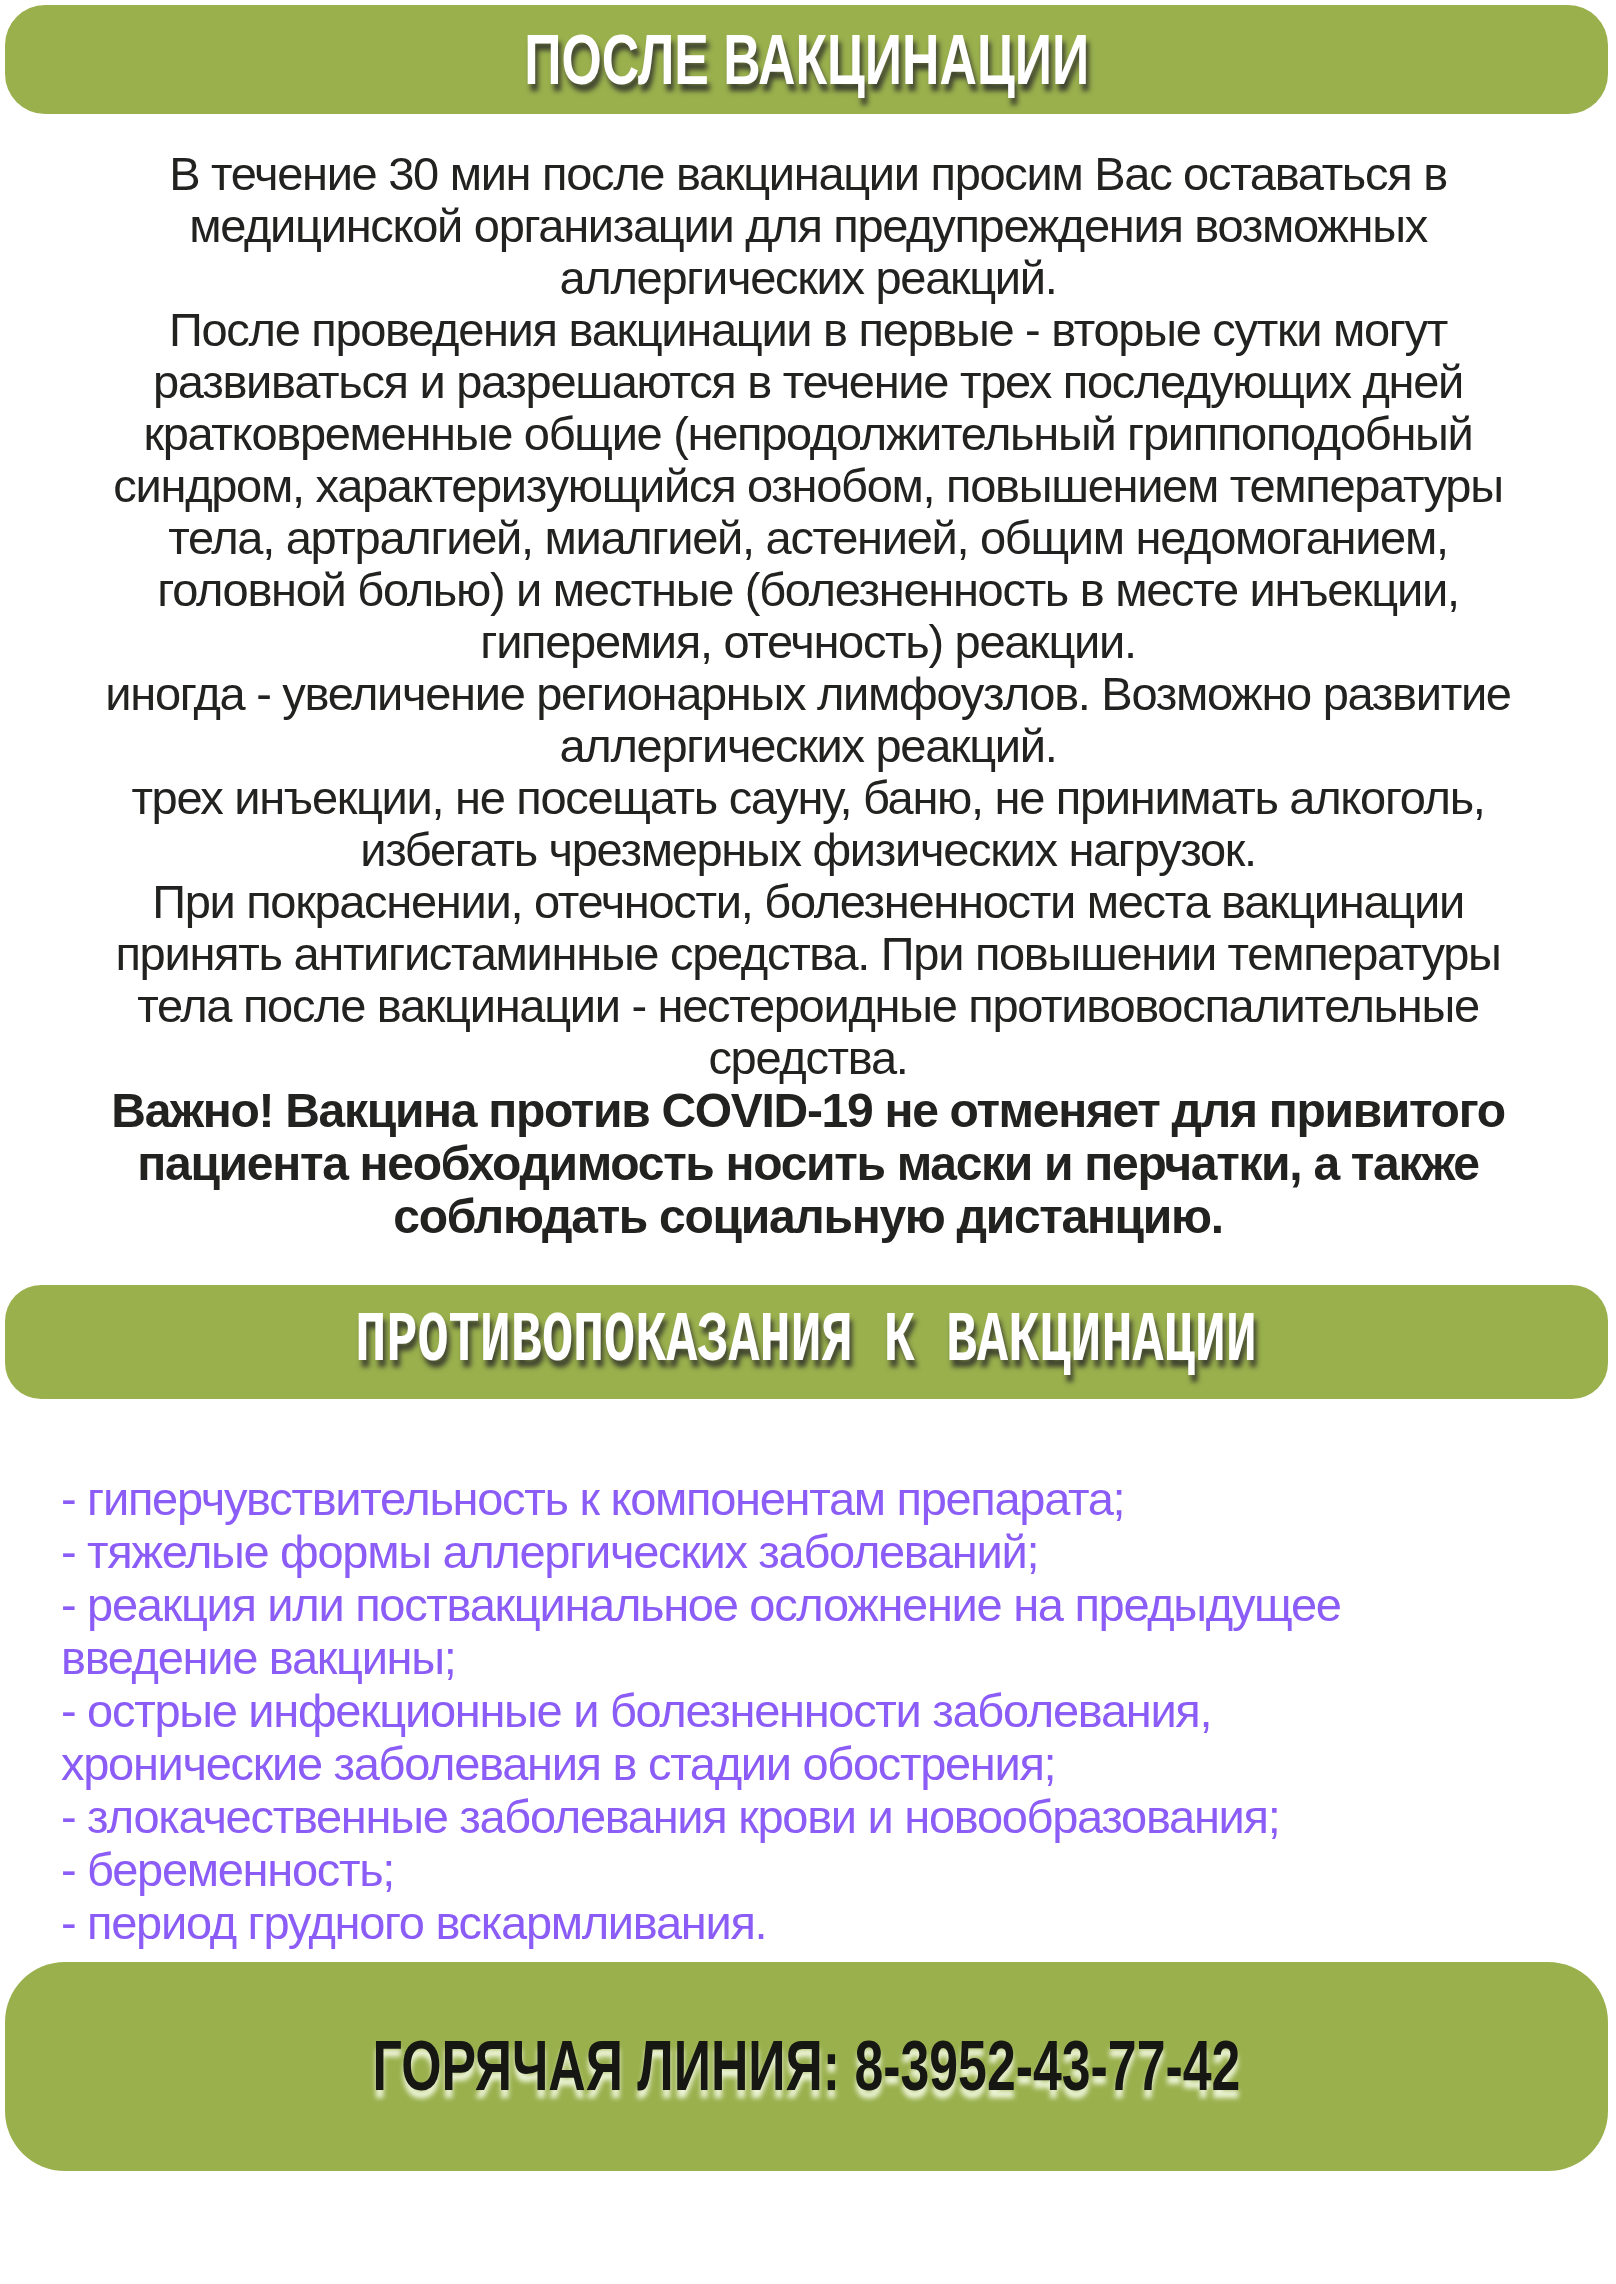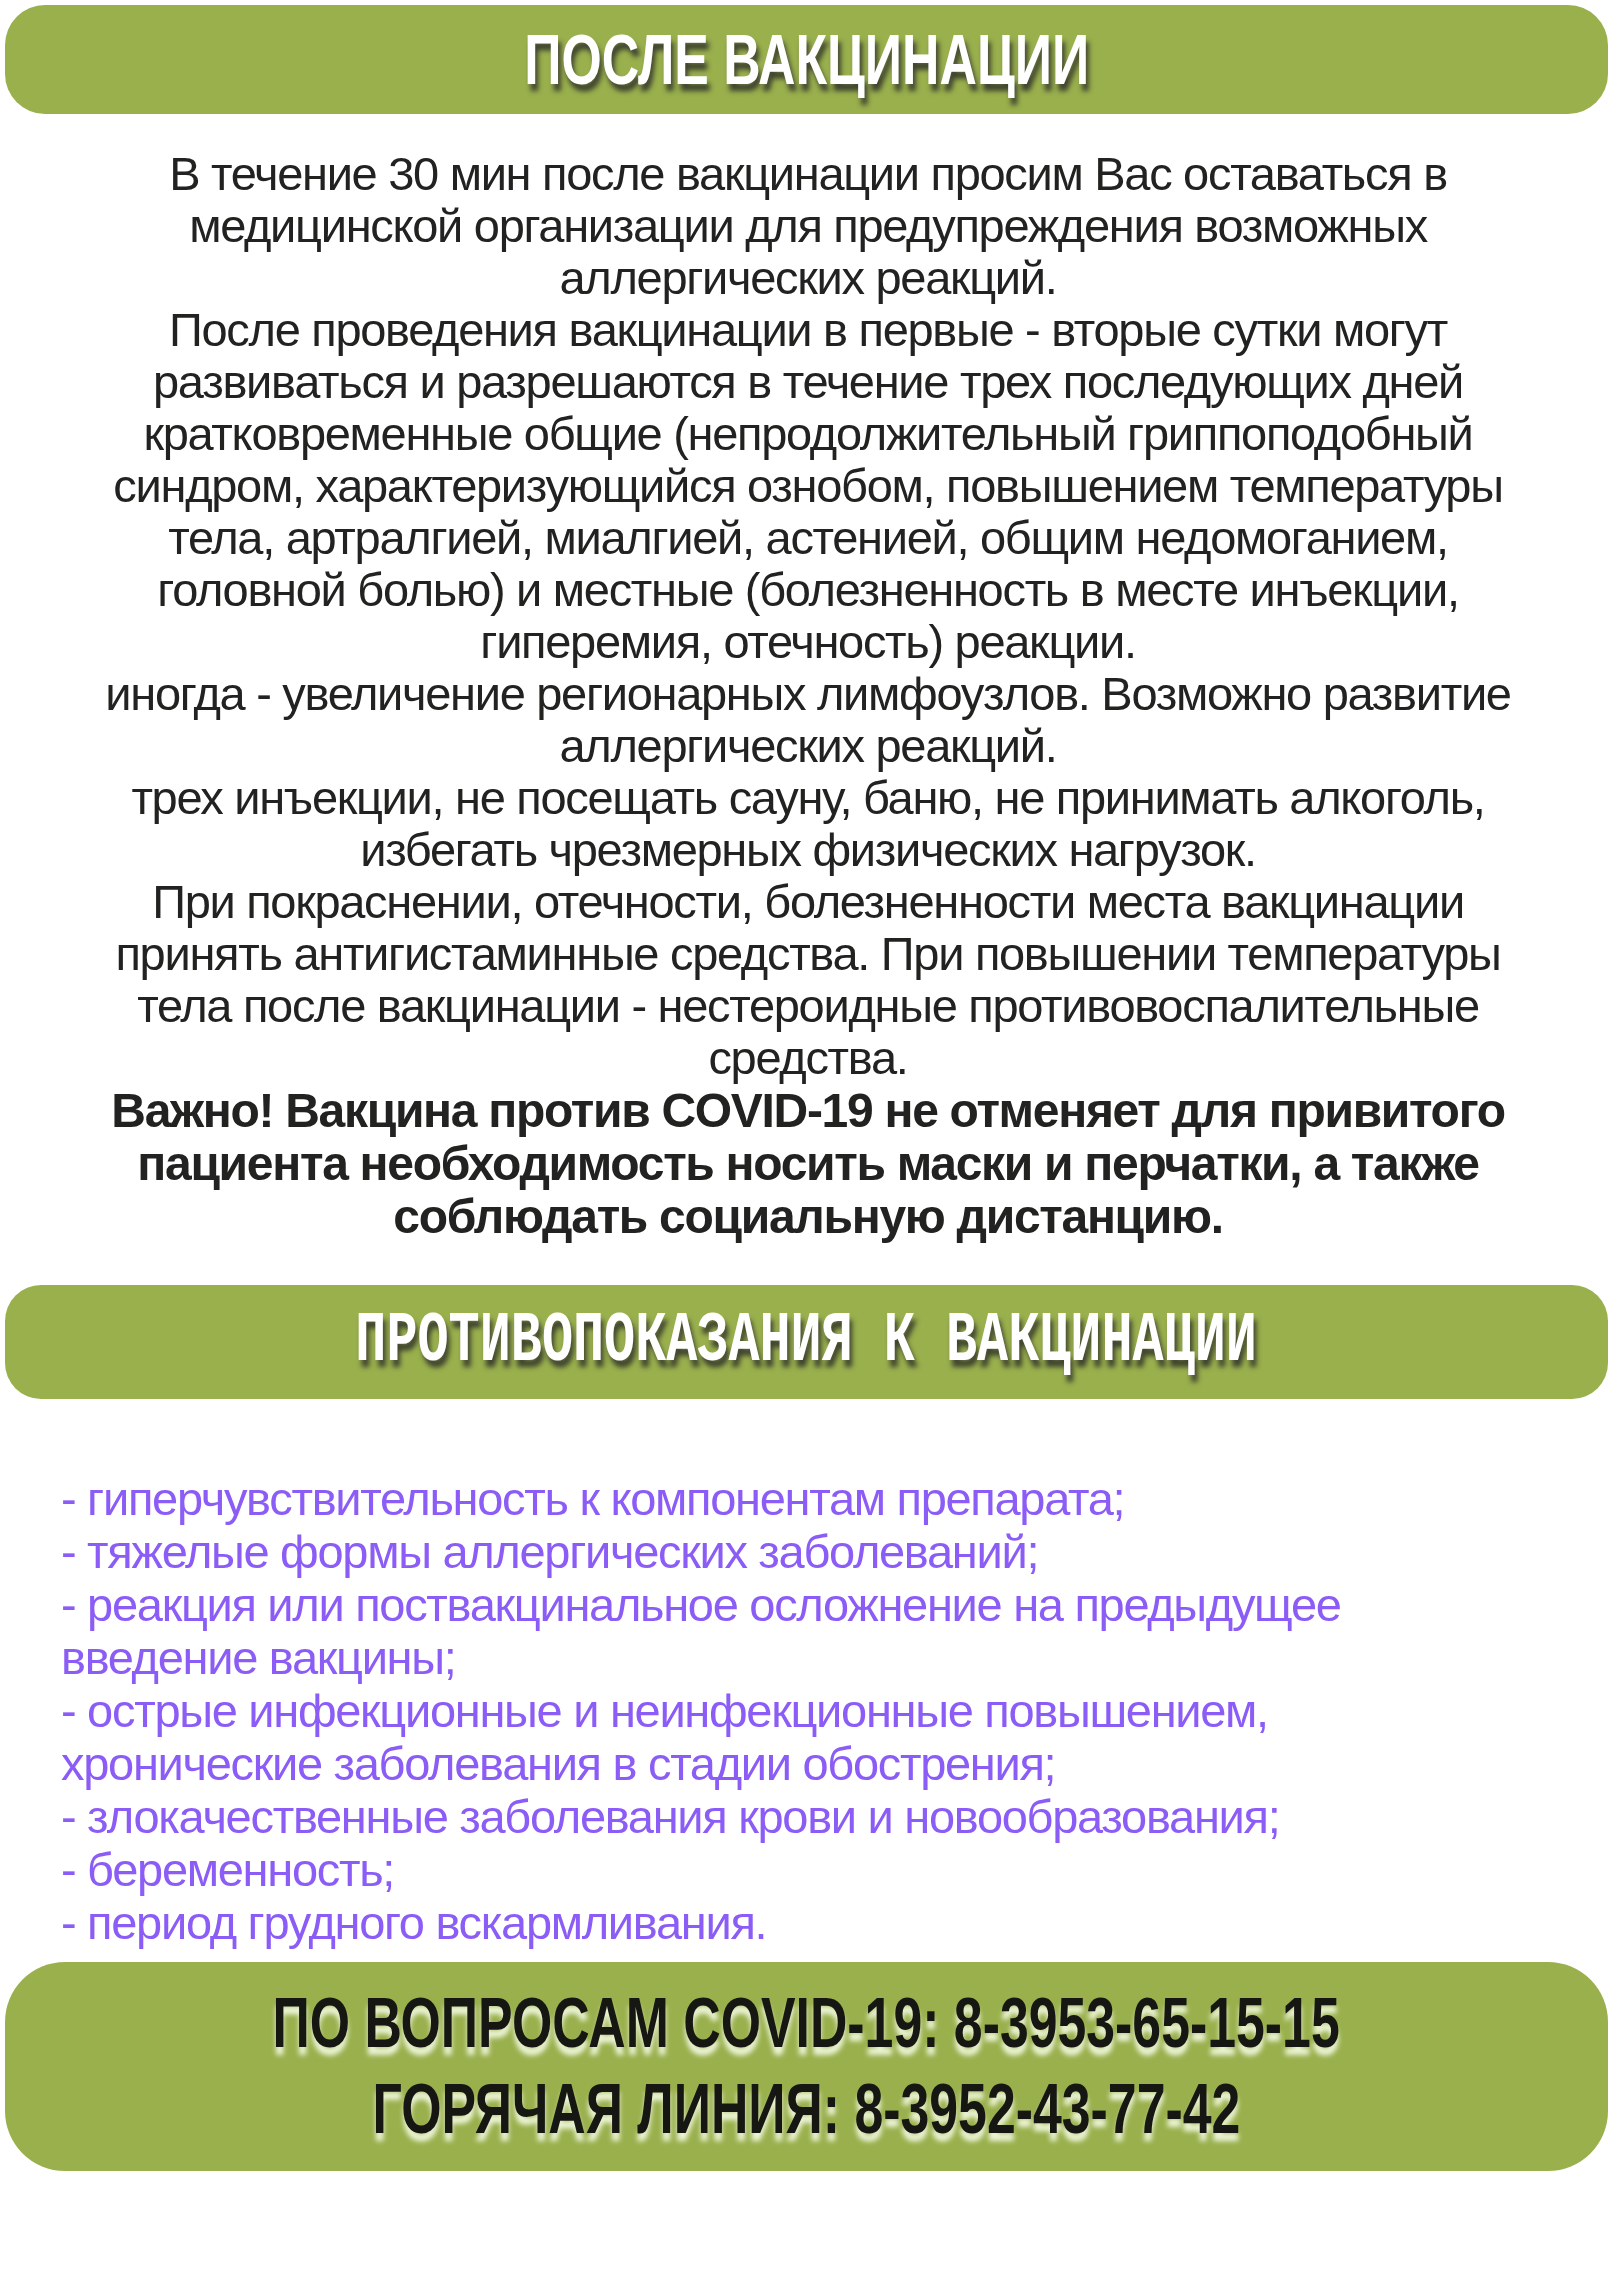--- a/index.html
+++ b/index.html
@@ -135,28 +135,25 @@
 
 <div class="banner banner-mid">
   <span class="btitle white">ПРОТИВОПОКАЗАНИЯ К ВАКЦИНАЦИИ</span>
 </div>
 
 <div class="list-block">
   <div class="lline">- гиперчувствительность к компонентам препарата;</div>
   <div class="lline">- тяжелые формы аллергических заболеваний;</div>
   <div class="lline">- реакция или поствакцинальное осложнение на предыдущее</div>
   <div class="lline">введение вакцины;</div>
-  <div class="lline">- острые инфекционные и неинфекционные повышением,</div>
+  <div class="lline">- острые инфекционные и болезненности заболевания,</div>
   <div class="lline">хронические заболевания в стадии обострения;</div>
   <div class="lline">- злокачественные заболевания крови и новообразования;</div>
   <div class="lline">- беременность;</div>
   <div class="lline">- период грудного вскармливания.</div>
 </div>
 
 <div class="banner banner-bottom">
   <div class="bline">
-    <span class="btitle dark">ПО ВОПРОСАМ COVID-19: 8-3953-65-15-15</span>
-  </div>
-  <div class="bline">
     <span class="btitle dark">ГОРЯЧАЯ ЛИНИЯ: 8-3952-43-77-42</span>
   </div>
 </div>
 
 
 </body></html>

